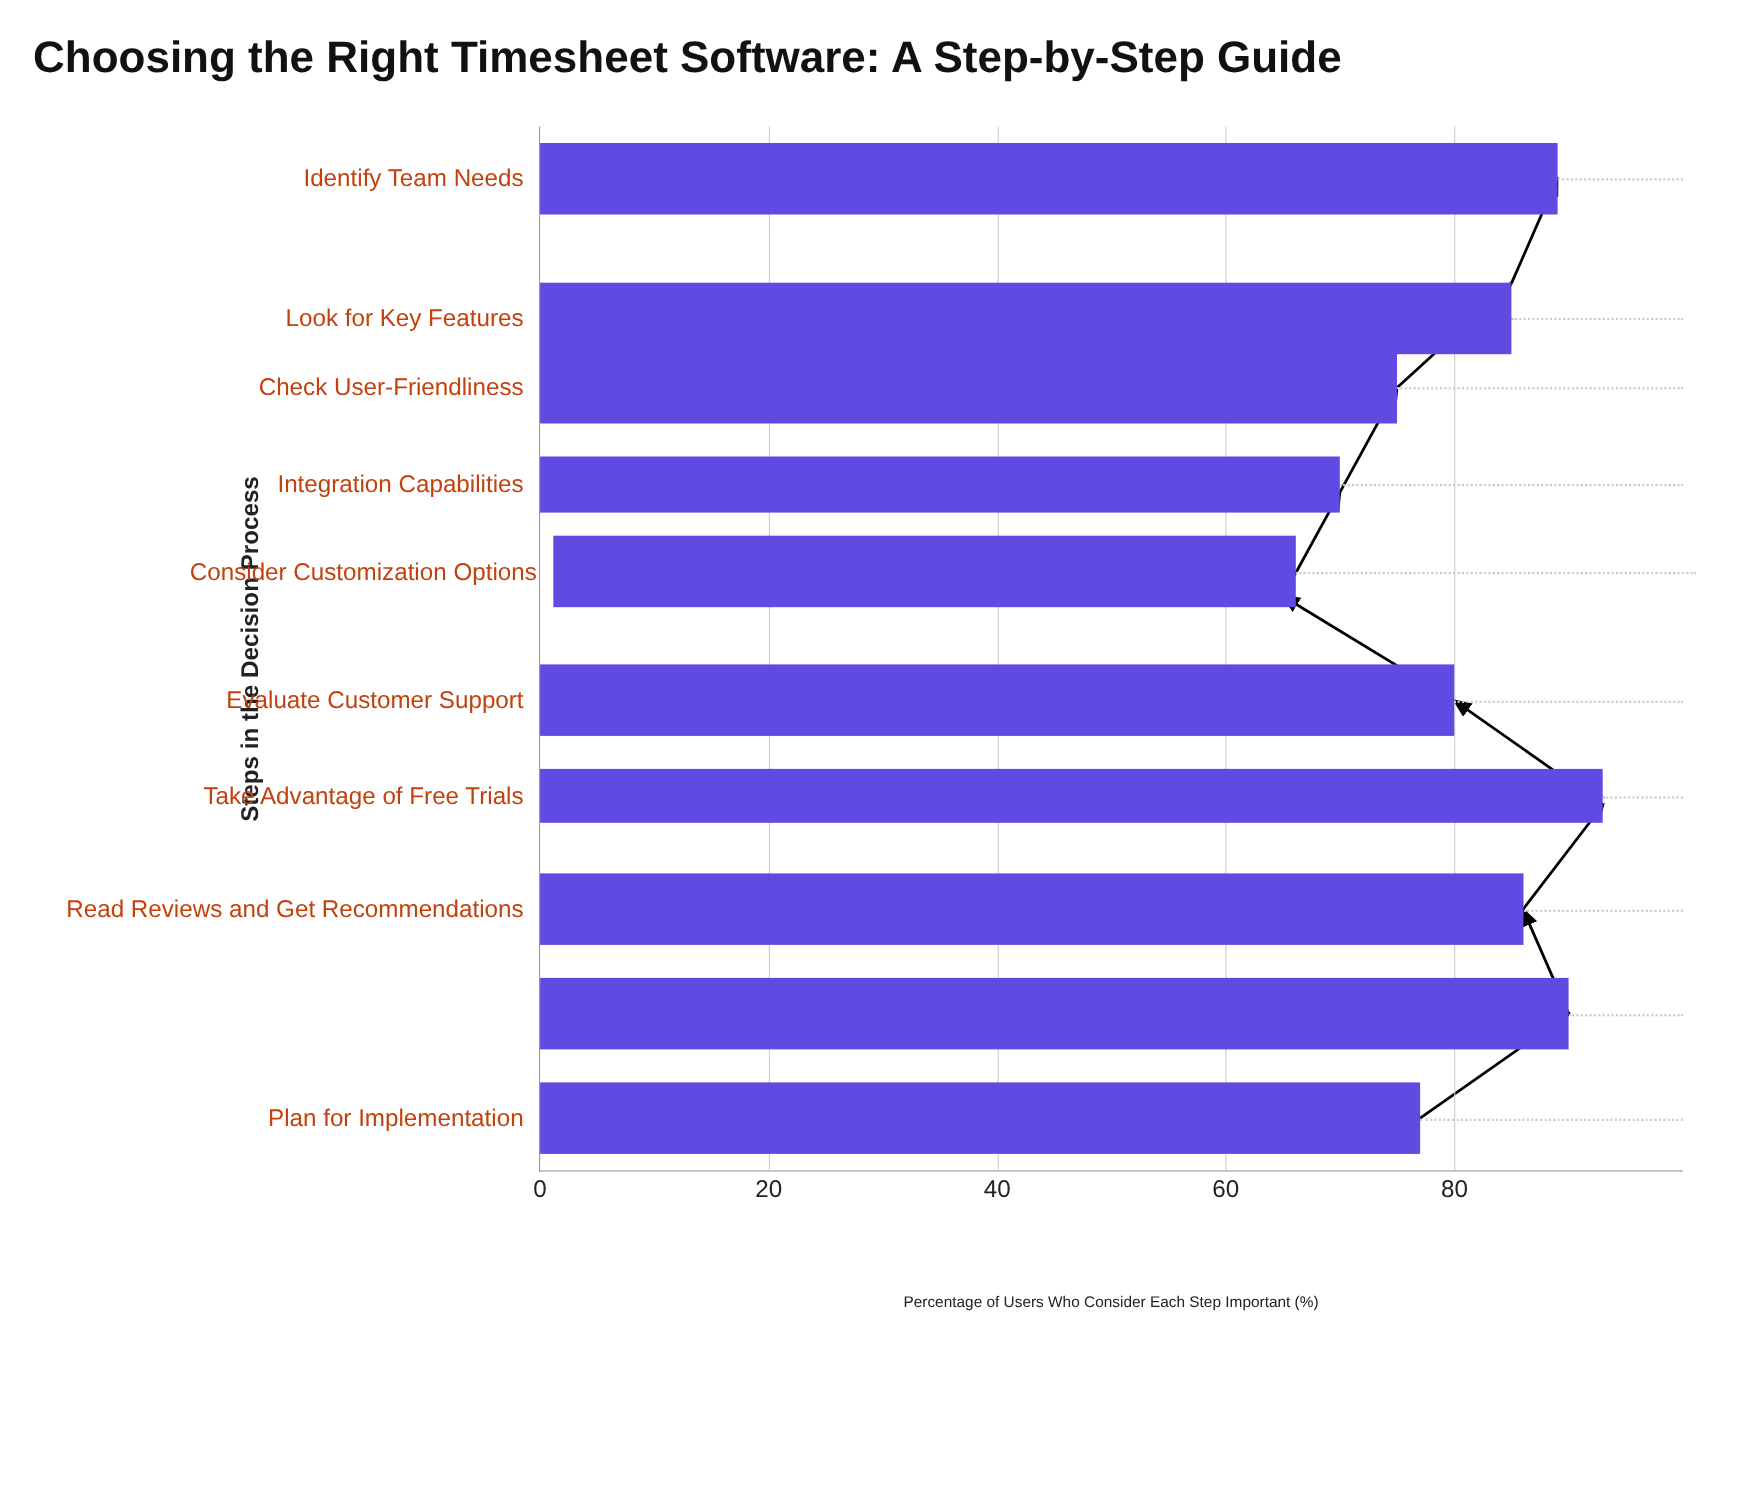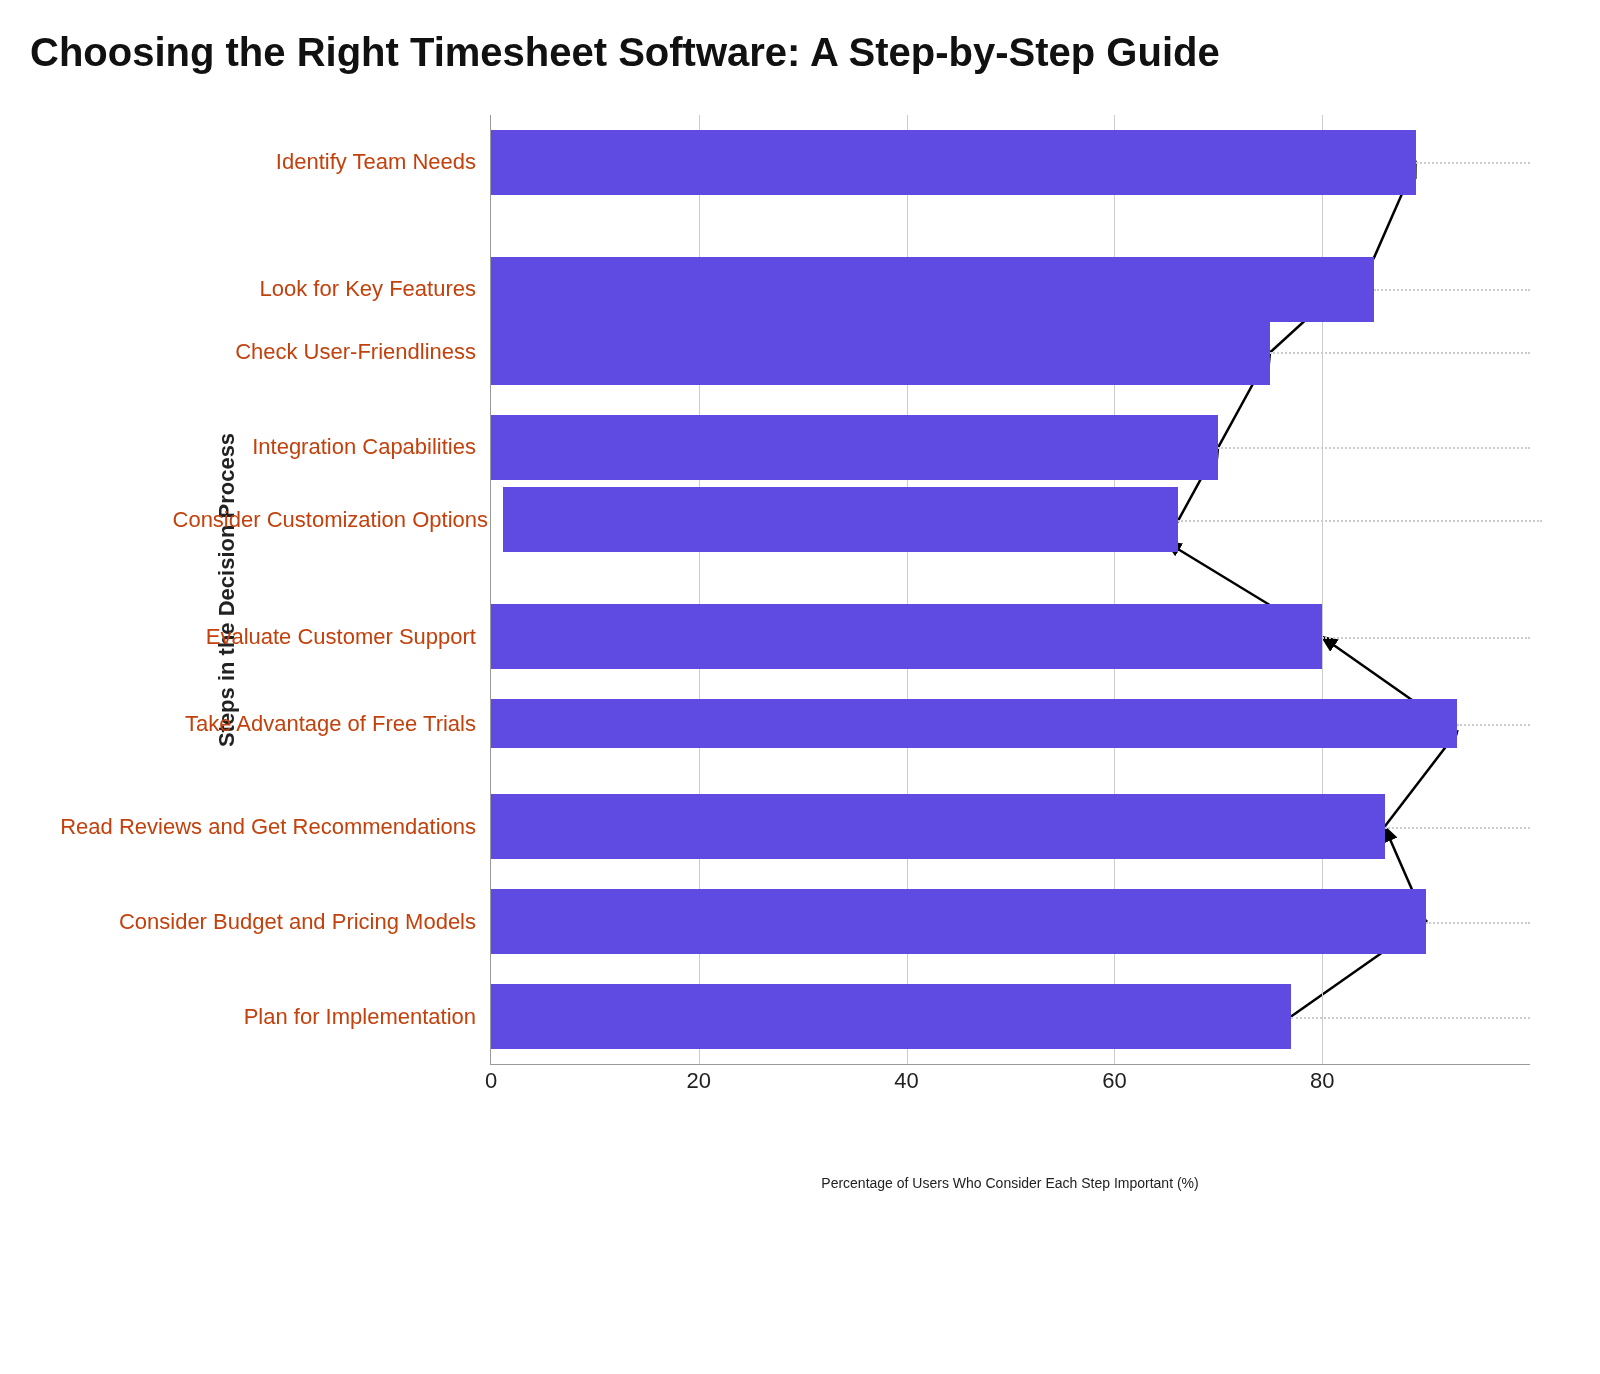--- a/index.html
+++ b/index.html
@@ -139,21 +139,21 @@
         <div class="bar-row" style="top: 109.85px; height: 65px; margin-top: 32px;">
           <div class="bar-guide" style="left: 85%;"></div>
           <div class="bar" style="width: 85%; background: rgb(95, 75, 225);"></div>
           <div class="bar-label">Look for Key Features</div>
         </div>
         <div class="bar-row" style="top: 204.75px; height: 65px;">
           <div class="bar-guide" style="left: 75%;"></div>
           <div class="bar" style="width: 75%; background: rgb(95, 75, 225);"></div>
           <div class="bar-label">Check User-Friendliness</div>
         </div>
-        <div class="bar-row" style="top: 299.65px; height: 65px;">
+        <div class="bar-row" style="top: 299.65px; height: 51px;">
           <div class="bar-guide" style="left: 70%;"></div>
           <div class="bar" style="width: 70%; background: rgb(95, 75, 225);"></div>
           <div class="bar-label">Integration Capabilities</div>
         </div>
         <div class="bar-row" style="top: 372px; height: 65px; margin-left: 12px;">
           <div class="bar-guide" style="left: 65%;"></div>
           <div class="bar" style="width: 65%; background: rgb(95, 75, 225);"></div>
           <div class="bar-label">Consider Customization Options</div>
         </div>
         <div class="bar-row" style="top: 489.45px; height: 65px;">
@@ -167,21 +167,20 @@
           <div class="bar-label">Take Advantage of Free Trials</div>
         </div>
         <div class="bar-row" style="top: 679.25px; height: 65px;">
           <div class="bar-guide" style="left: 86%;"></div>
           <div class="bar" style="width: 86%; background: rgb(95, 75, 225);"></div>
           <div class="bar-label">Read Reviews and Get Recommendations</div>
         </div>
         <div class="bar-row" style="top: 774.15px; height: 65px;">
           <div class="bar-guide" style="left: 90%;"></div>
           <div class="bar" style="width: 90%; background: rgb(95, 75, 225);"></div>
-          <div class="bar-label">Consider Budget and Pricing Models</div>
         </div>
         <div class="bar-row" style="top: 869.05px; height: 65px;">
           <div class="bar-guide" style="left: 77%;"></div>
           <div class="bar" style="width: 77%; background: rgb(95, 75, 225);"></div>
           <div class="bar-label">Plan for Implementation</div>
         </div>
       </div>
   </div>
 
   <div class="x-axis-label">Percentage of Users Who Consider Each Step Important (%)</div>

